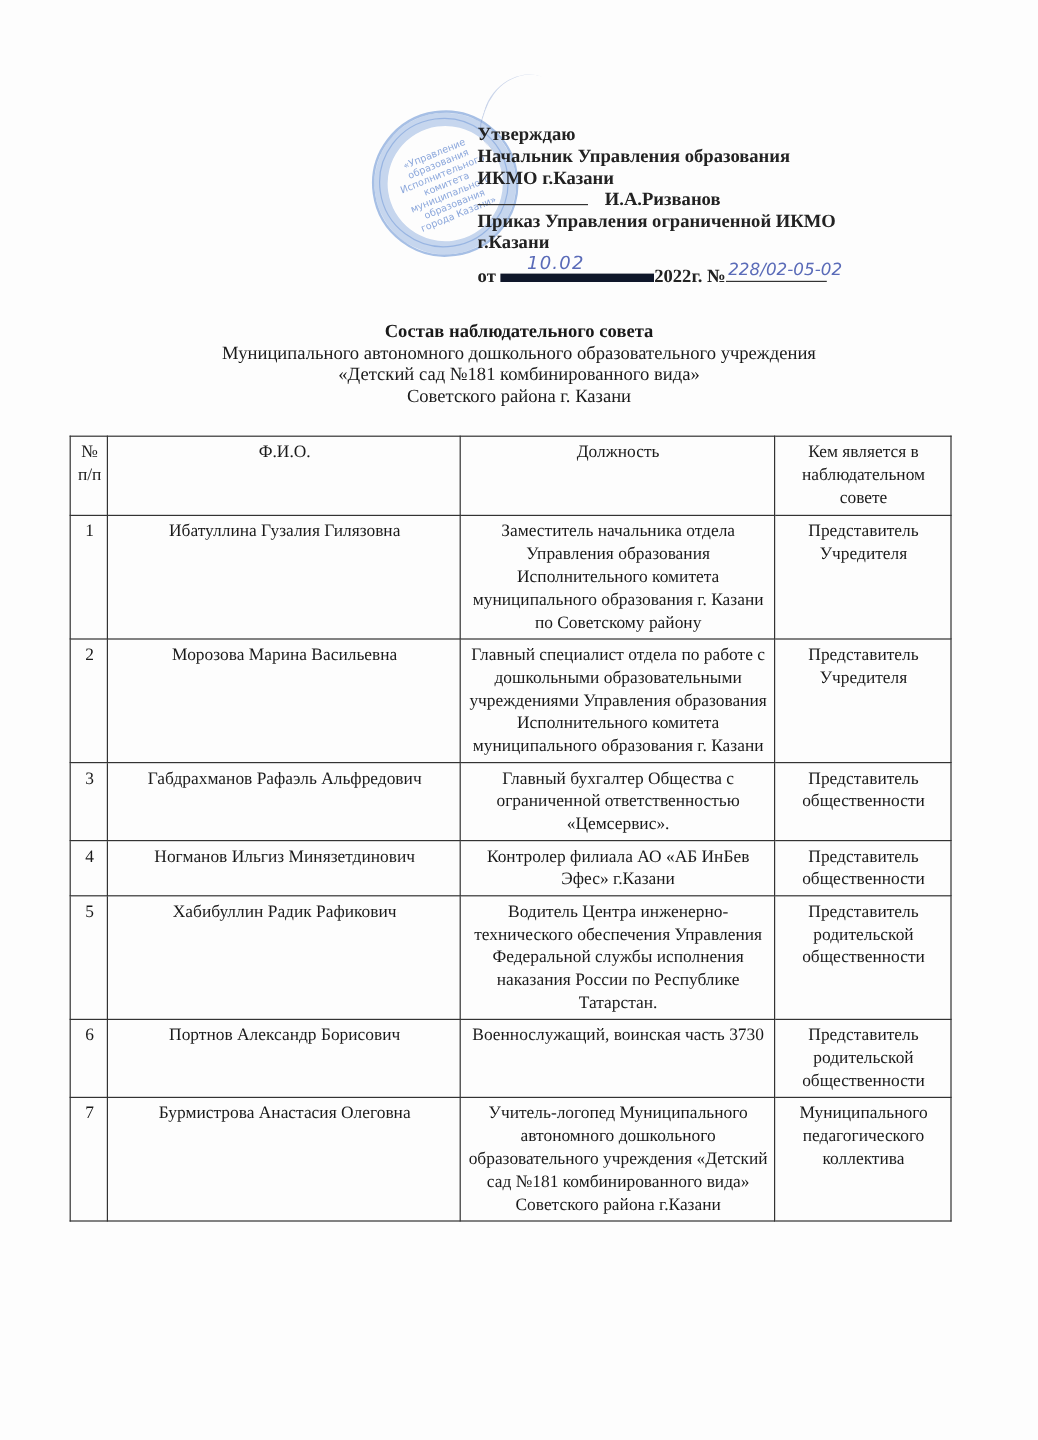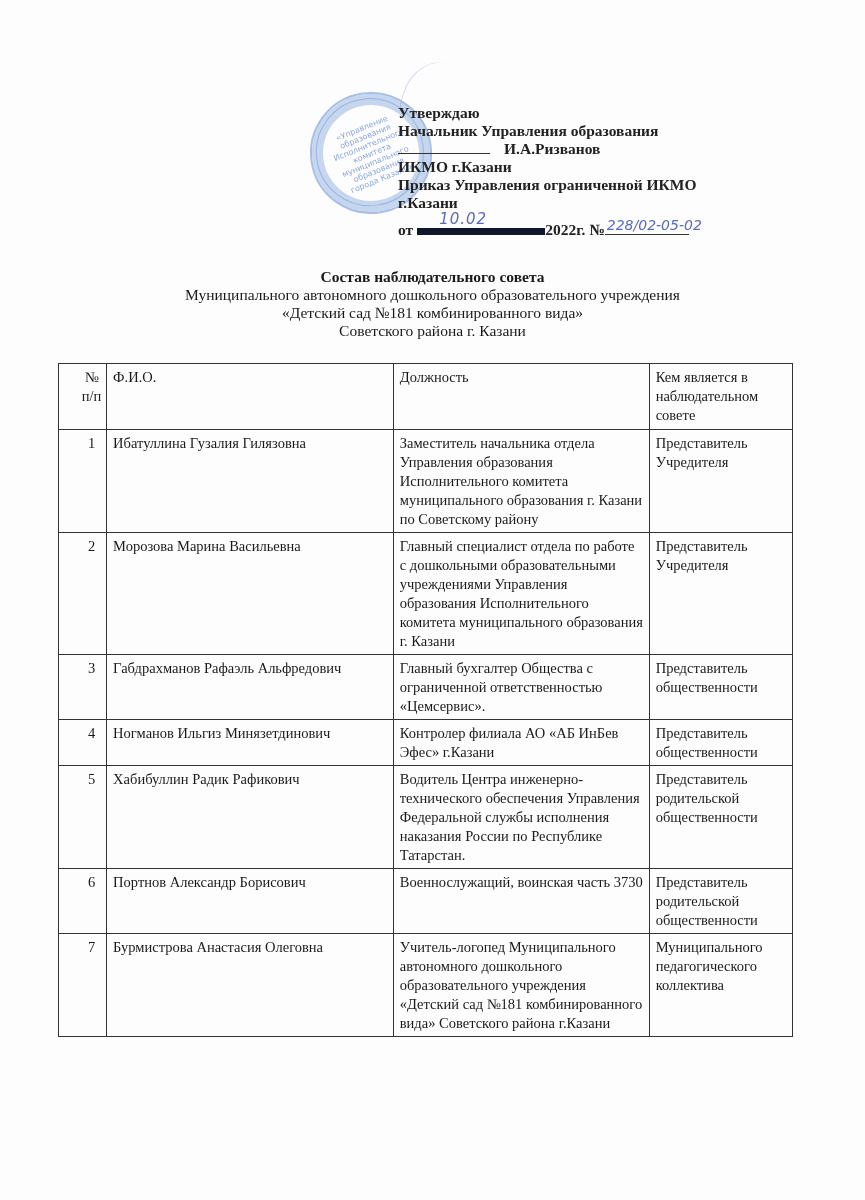--- a/index.html
+++ b/index.html
@@ -21,46 +21,46 @@
     .stamp-inner { position: absolute; left: 20px; top: 28px; width: 80px; text-align: center; font-family: "DejaVu Sans", sans-serif; font-size: 8px; line-height: 9px; color: rgba(90,130,205,0.7); transform: rotate(-14deg); }
     .stamp-ring { position: absolute; left: 4px; top: 4px; width: 106px; height: 106px; border-radius: 50%; border: 1px solid rgba(95,140,210,0.45); }
     .stamp-signature { position: absolute; left: 404px; top: 60px; width: 60px; height: 70px; border-left: 1px solid rgba(110,140,200,0.5); border-radius: 60% 10% 40% 30%; transform: rotate(18deg); opacity: 0.7; }
 
     
     .title-block { position: absolute; left: 0; top: 268px; width: 865px; text-align: center; font-size: 15.5px; line-height: 18px; }
     .title-block .main-title { font-weight: bold; }
 
     
     table.council { position: absolute; left: 58px; top: 363px; width: 735px; border-collapse: collapse; font-size: 14.5px; line-height: 19px; }
-    table.council td, table.council th { border: 1px solid #333; vertical-align: top; padding: 4px 5px 3px 6px; text-align: left; font-weight: normal; }
+    table.council td, table.council th { border: 1px solid #333; vertical-align: top; padding: 4px 5px 3px 6px; text-align: center; font-weight: normal; }
     table.council th { font-weight: normal; }
-    table.council .c-num { width: 22px; text-align: center; padding-left: 21px; padding-right: 3px; }
+    table.council .c-num { width: 22px; text-align: center; padding-left: 4px; padding-right: 3px; }
     table.council .c-name { width: 268px; }
     table.council .c-pos { width: 238px; }
     table.council .c-role { width: 128px; }
     tr.head-row th { height: 58px; }
   </style>
 </head>
 <body>
 
 <div class="page">
 
   <div class="stamp">
     <div class="stamp-ring"></div>
     <div class="stamp-inner">«Управление образования Исполнительного комитета муниципального образования города Казани»</div>
   </div>
   <div class="stamp-signature"></div>
 
   <div class="approval">
     <div class="line">Утверждаю</div>
     <div class="line">Начальник Управления образования</div>
+    <div class="line">ИКМО г.Казани</div>
     <div class="line">
       <span class="sig-line"></span><span>И.А.Ризванов</span>
     </div>
-    <div class="line">ИКМО г.Казани</div>
     <div class="line">Приказ Управления ограниченной ИКМО</div>
     <div class="line">г.Казани</div>
     <div class="line">
       <span>от</span><span class="date-field"><span class="handwritten">10.02</span></span><span>2022г. №</span><span class="num-field"><span class="handwritten">228/02-05-02</span></span>
     </div>
   </div>
 
   <div class="title-block">
     <div class="main-title">Состав наблюдательного совета</div>
     <div>Муниципального автономного дошкольного  образовательного учреждения</div>

